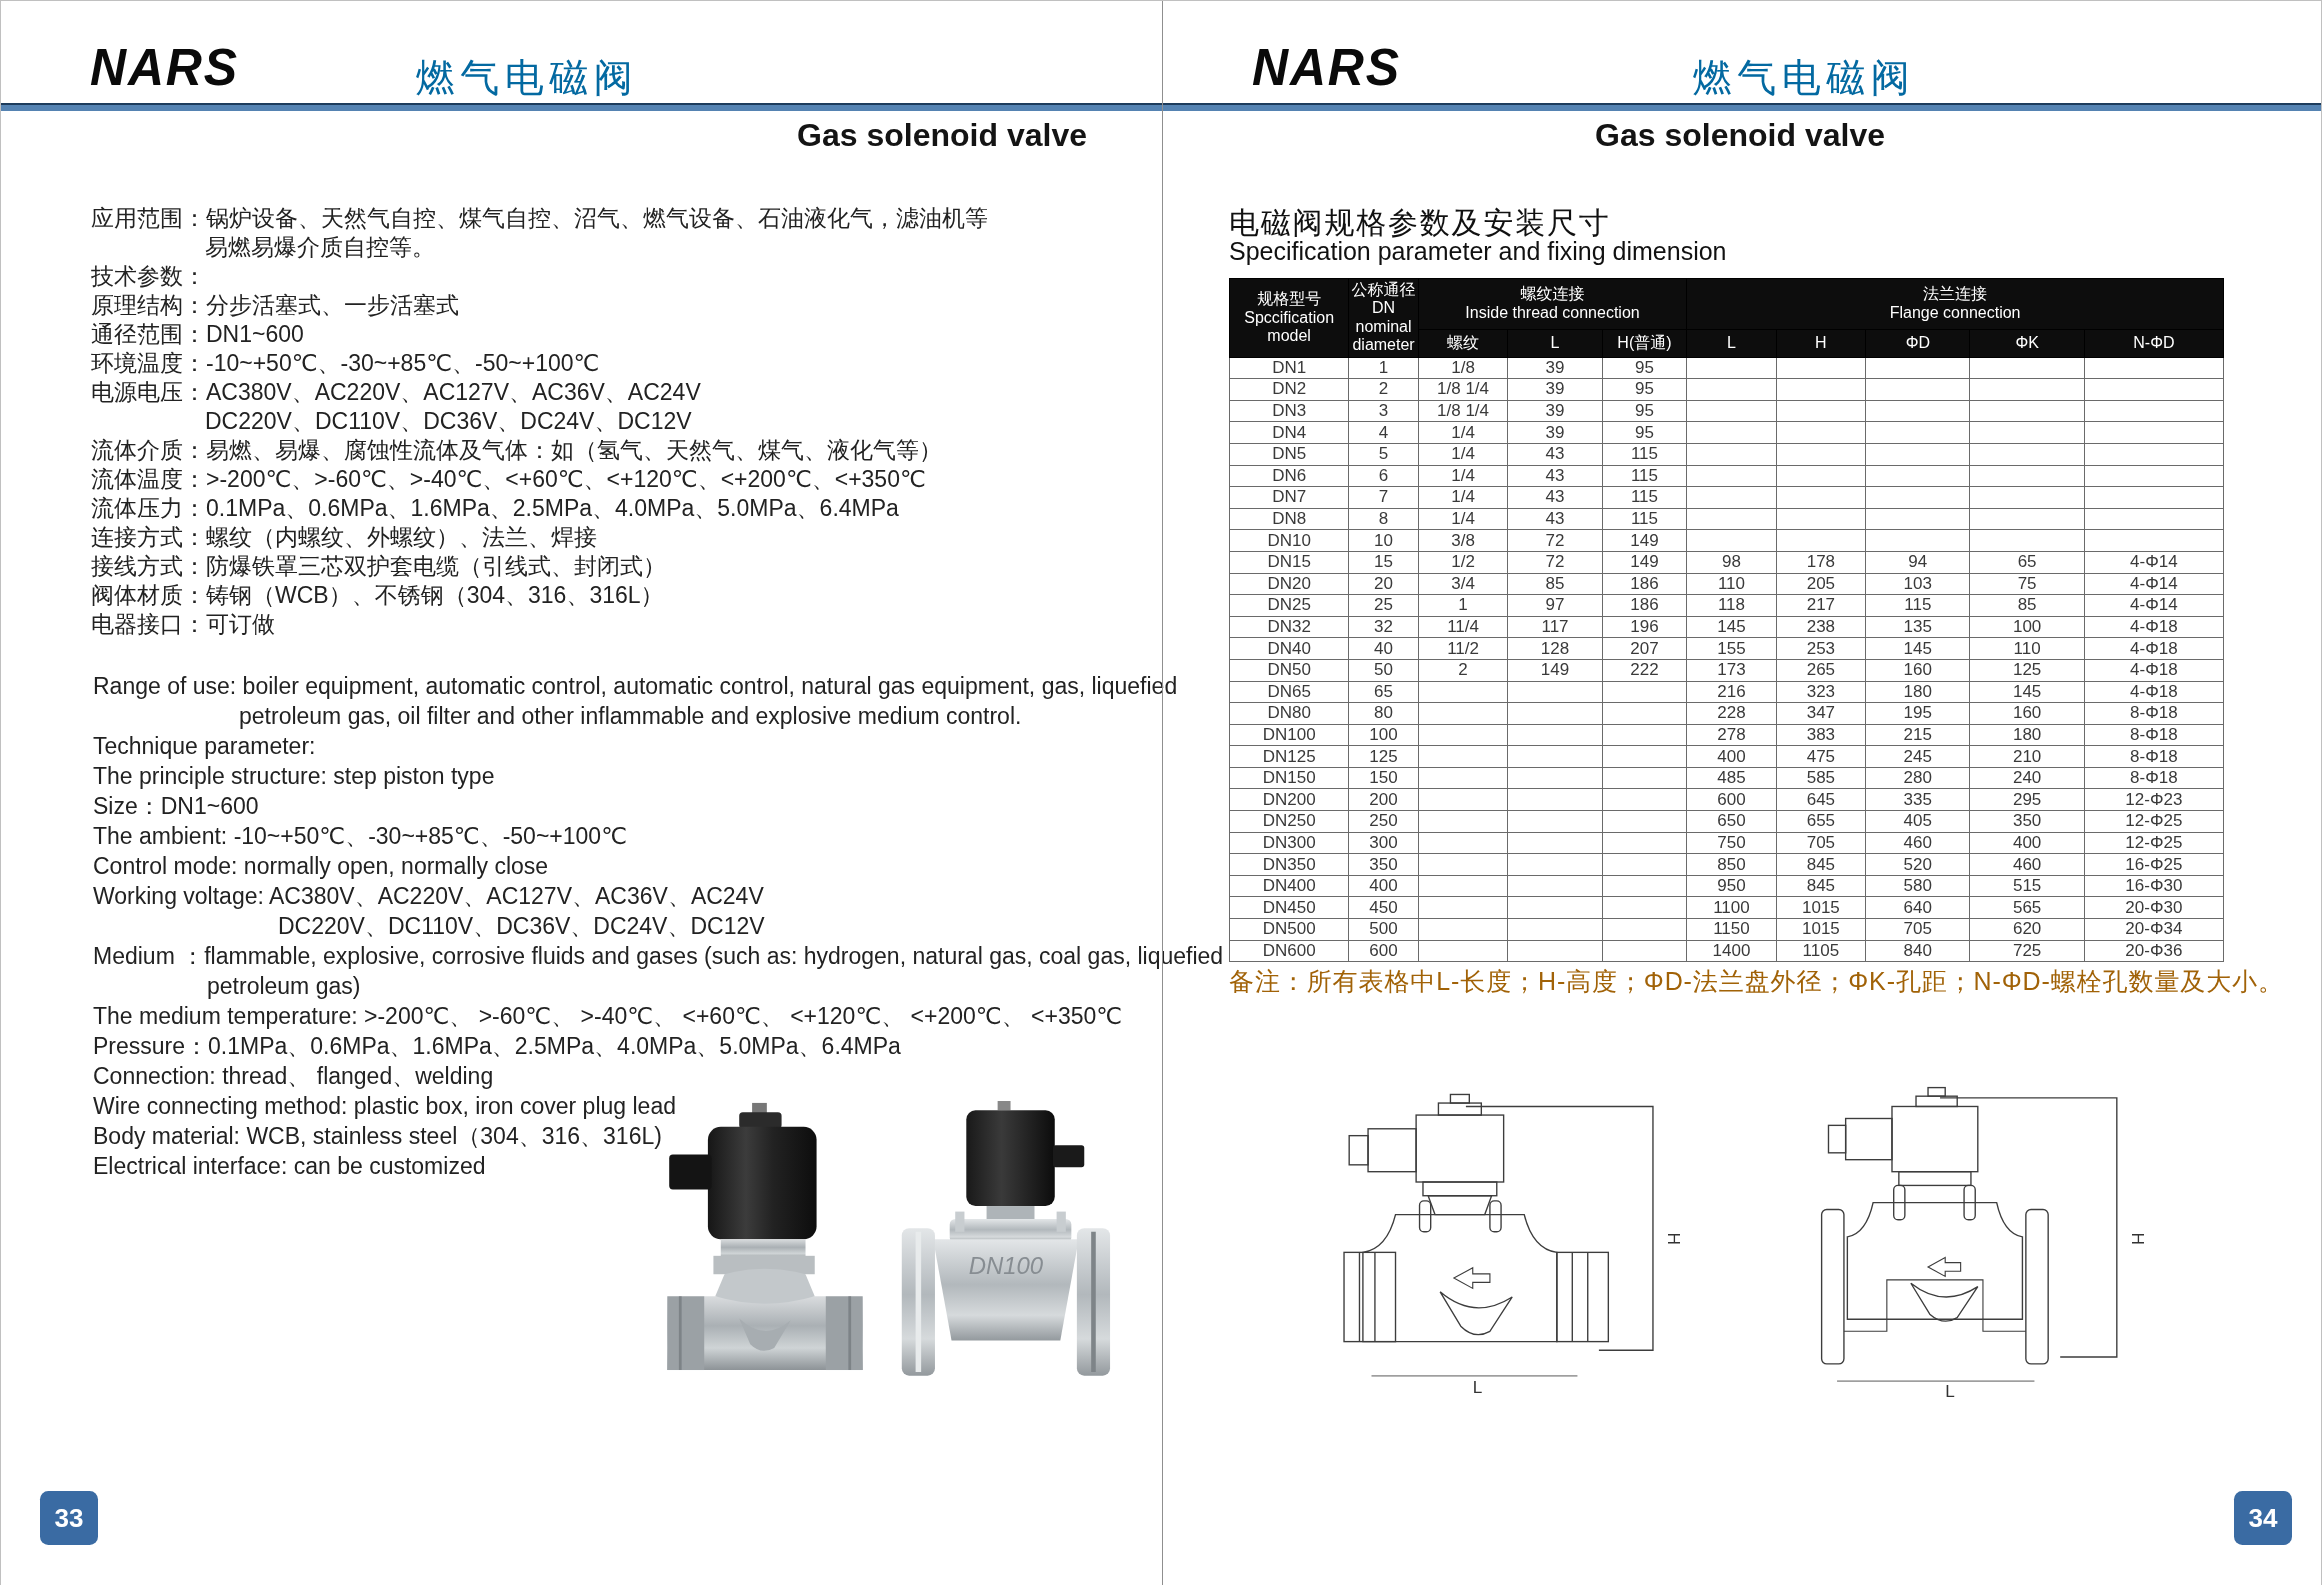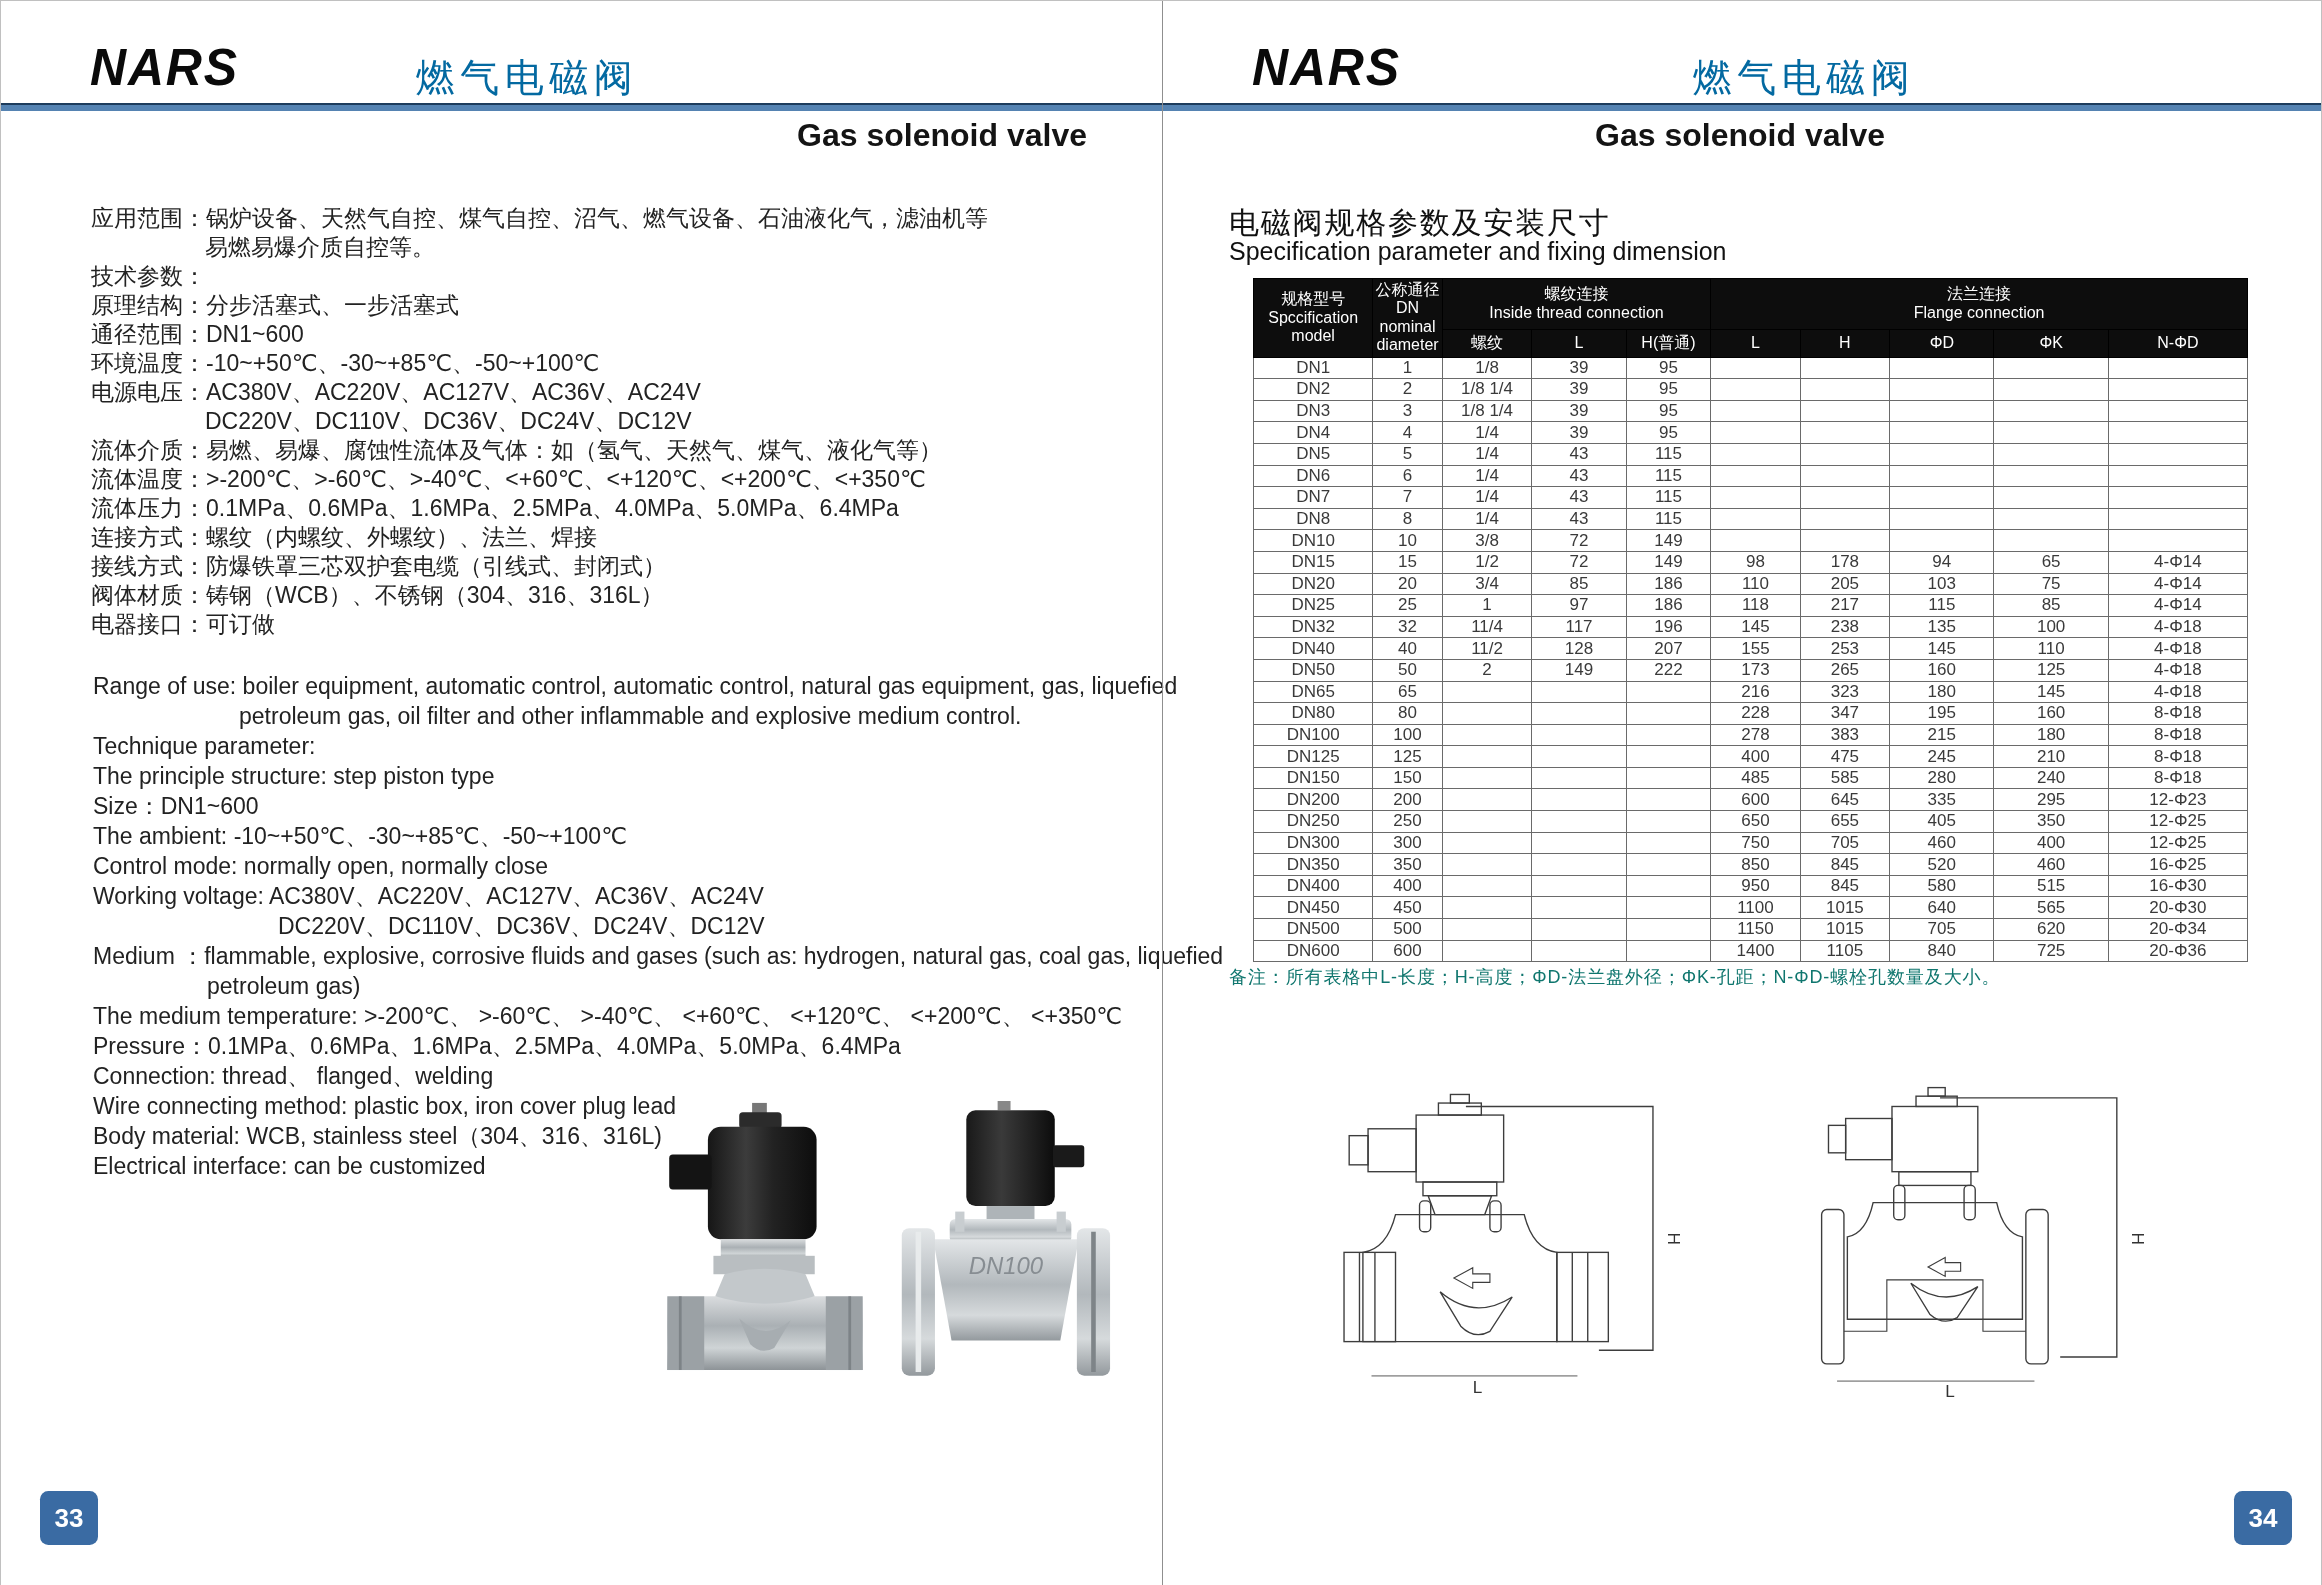--- a/index.html
+++ b/index.html
@@ -34,22 +34,22 @@
 
   
   .sec-cn{position:absolute;left:66px;top:202px;font-size:30px;letter-spacing:1.8px;color:#111;}
   .sec-en{position:absolute;left:66px;top:236px;font-size:25px;color:#111;}
   table.spec{position:absolute;left:66px;top:277px;width:995px;border-collapse:collapse;table-layout:fixed;
              font-size:17.5px;color:#333;}
   table.spec th{background:#0d0d0d;color:#fff;font-weight:normal;font-size:16px;line-height:18.5px;
                 border:0.9px solid #000;white-space:pre-line;padding:1.8px 0.9px;}
   table.spec td{border:0.9px solid #6a6a6a;text-align:center;height:20.6px;padding:0;color:#3a3a3a;
                 font-size:17px;overflow:hidden;}
-  table.spec{border:1.8px solid #333;margin-left:24px;}
-  .note{position:absolute;left:66px;top:964px;font-size:18px;color:#0f766e;letter-spacing:0.9px;}
+  table.spec{border:1.8px solid #333;}
+  .note{position:absolute;left:66px;top:964px;font-size:25px;color:#a16207;letter-spacing:0.9px;}
 
   .diagrams{position:absolute;left:157px;top:1069px;display:flex;gap:88px;}
   .diagram text{font-size:20px;fill:#333;font-family:"Liberation Sans","DejaVu Sans",sans-serif;}
 
   .badge{position:absolute;width:58px;height:54px;background:#3a6ba3;border-radius:8.3px;color:#fff;
          font-size:26px;font-weight:bold;display:flex;align-items:center;justify-content:center;}
   .badge-left{left:39px;top:1490px;}
   .badge-right{left:1071px;top:1490px;}
 </style>
 </head>

